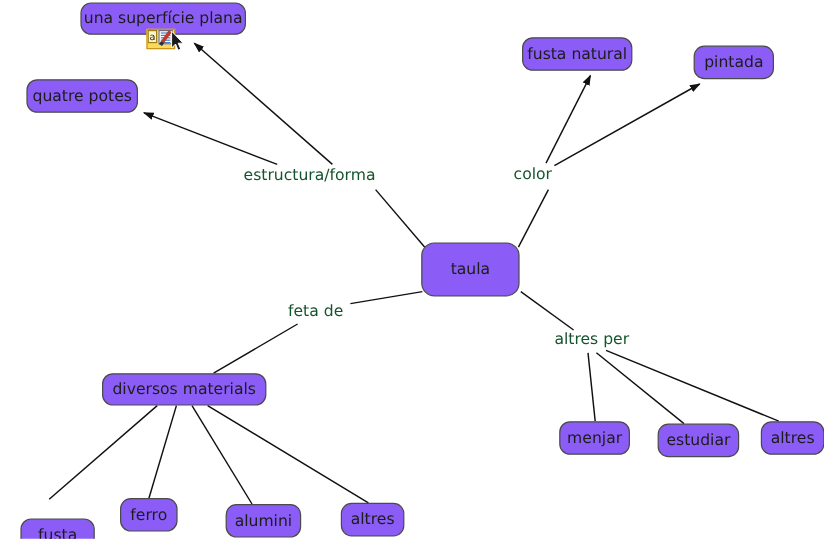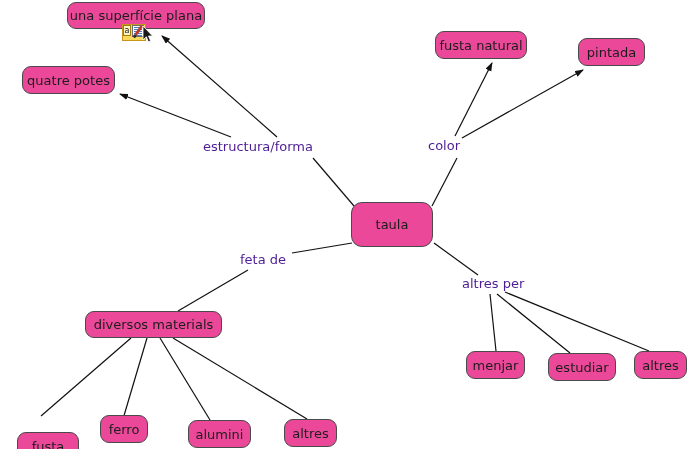--- a/index.html
+++ b/index.html
@@ -26,38 +26,38 @@
     position: absolute;
     left: 0;
     top: 0;
     width: 687px;
     height: 449px;
     pointer-events: none;
   }
   .node {
     position: absolute;
     box-sizing: border-box;
-    background: #ec4899;
+    background: #8b5cf6;
     border: 1px solid #4a4a4a;
     border-radius: 9px;
     display: flex;
     align-items: center;
     justify-content: center;
     color: #1c1c1c;
     font-size: 13px;
     line-height: 1;
     white-space: nowrap;
     padding: 0 9px;
   }
   .node.central {
     border-radius: 11px;
   }
   .link-label {
     position: absolute;
-    color: #4c1d95;
+    color: #14532d;
     font-size: 13px;
     line-height: 1;
     white-space: nowrap;
     background: transparent;
   }
   .note-icon {
     position: absolute;
     width: 24px;
     height: 17px;
     box-sizing: border-box;

